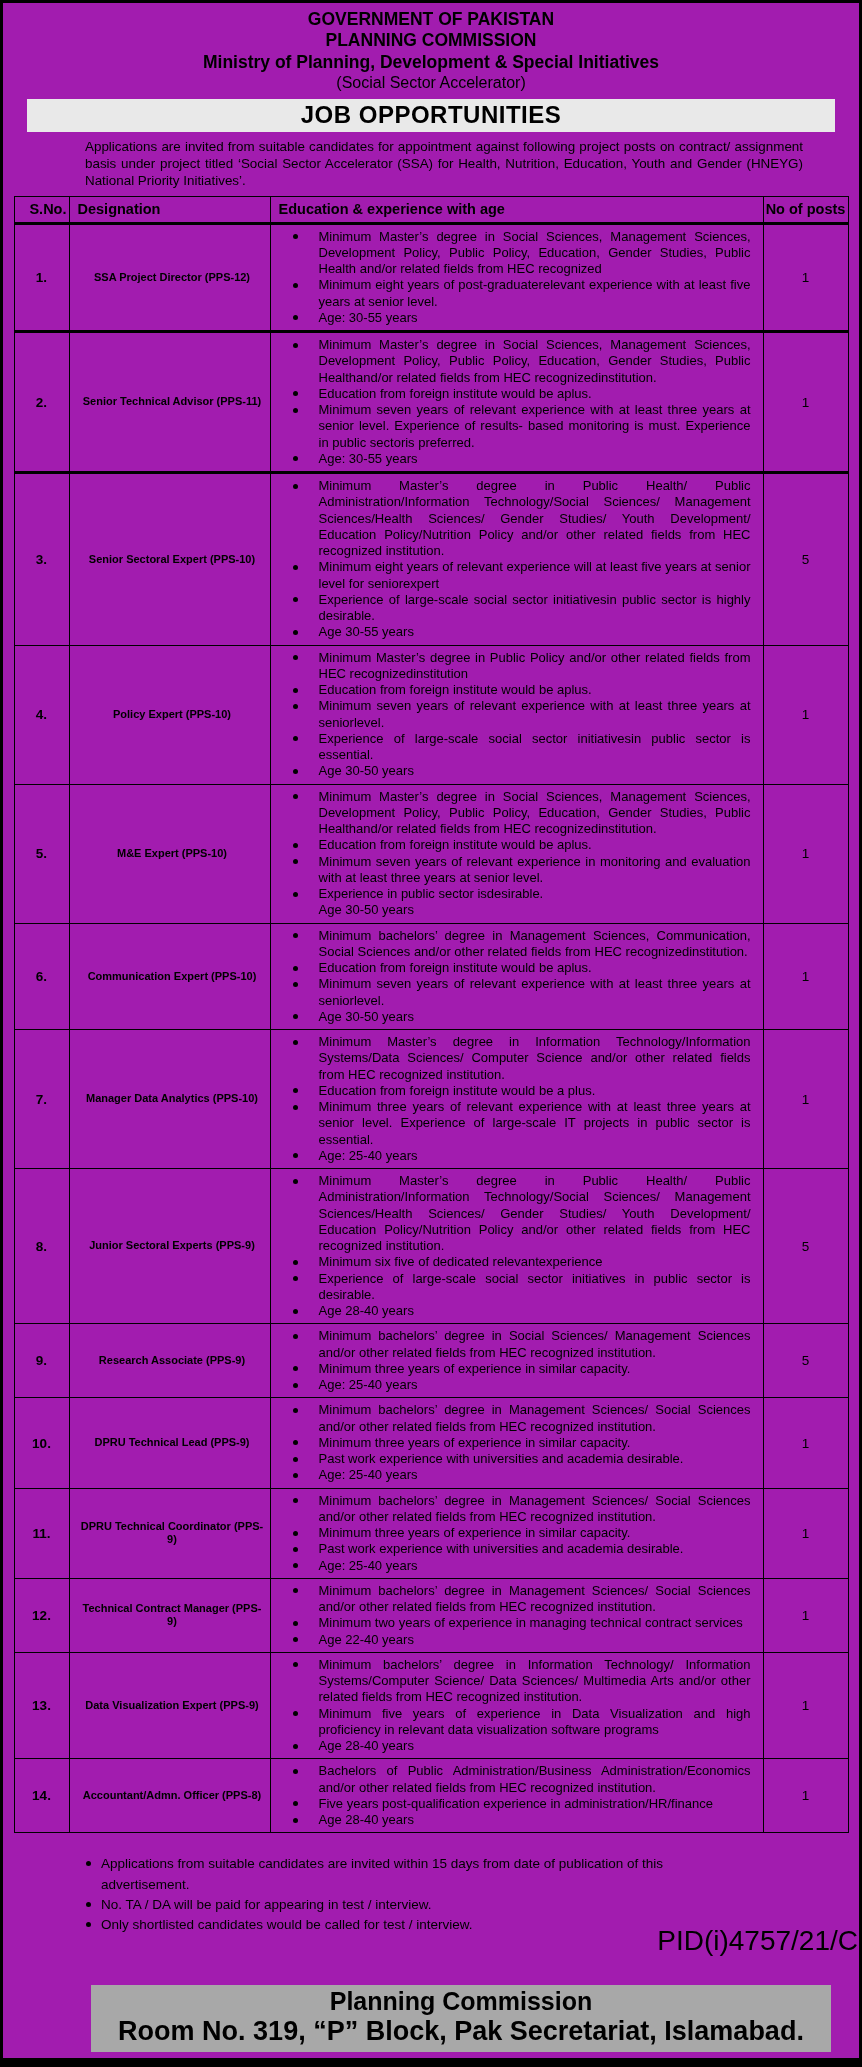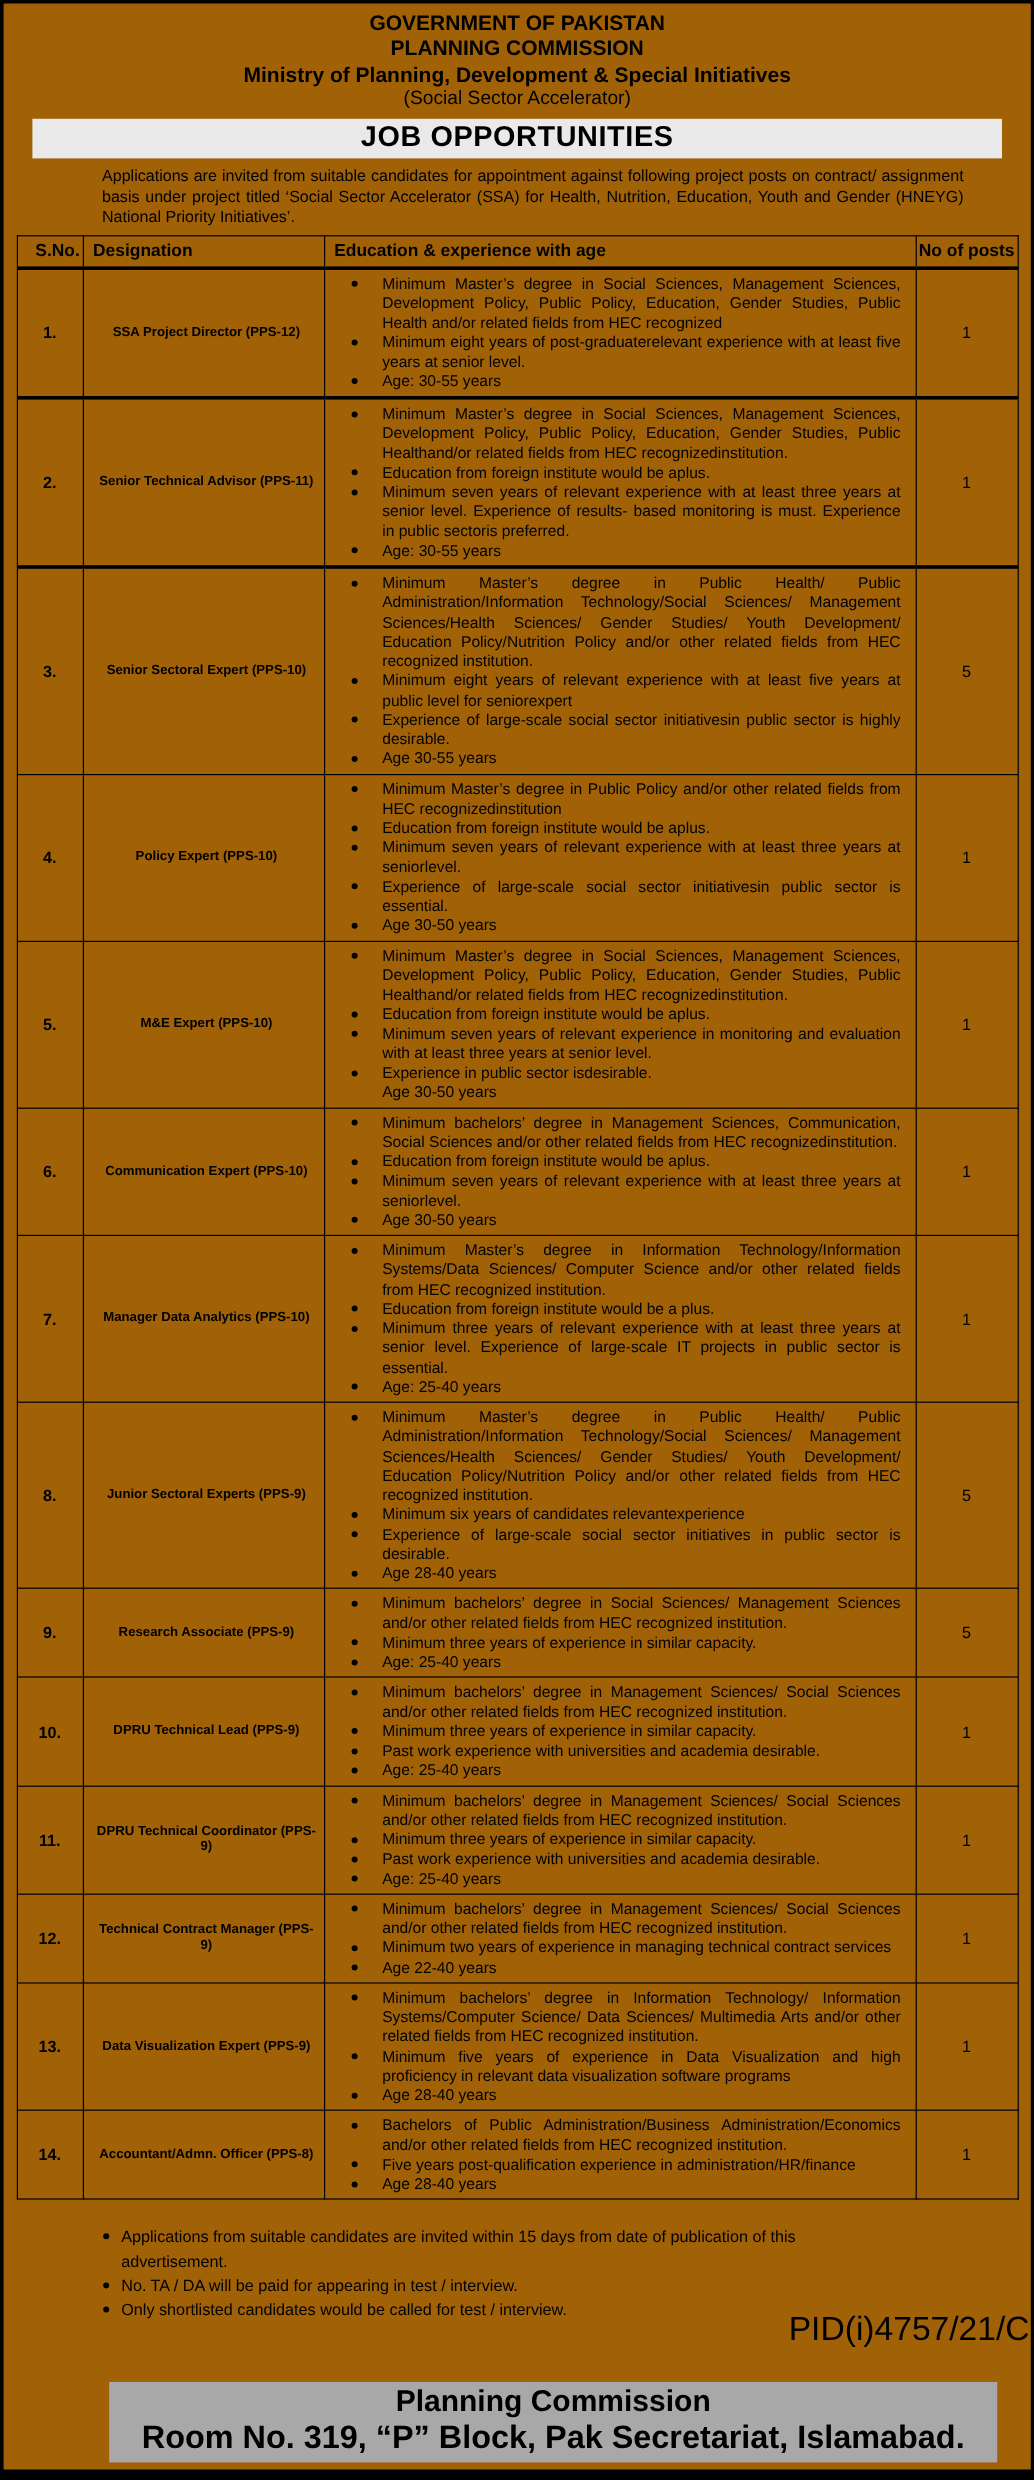--- a/index.html
+++ b/index.html
@@ -1,20 +1,20 @@
 <!DOCTYPE html>
 <html><head>
 <meta charset="utf-8">
 <title>Job Opportunities</title>
 <style>
   html,body { margin:0; padding:0; background:#ffffff; }
   .ad {
     width:862px; height:2067px; box-sizing:border-box;
     border:3px solid #000; border-bottom:9px solid #000;
-    background:#a16207; color:#000;
+    background:#a21caf; color:#000;
     font-family:"Liberation Sans", sans-serif;
     display:flex; flex-direction:column; overflow:hidden;
   }
   .masthead { text-align:center; padding-top:6px; }
   .m-line { font-size:17.5px; font-weight:bold; line-height:1.22; }
   .m-sub  { font-size:16px; font-weight:normal; line-height:1.22; }
   .banner {
     background:#e9e9e9; margin:6px 24px 5px 24px;
     font-size:24px; font-weight:bold; text-align:center;
     letter-spacing:.5px; padding:2px 0 3px 0;
@@ -117,21 +117,21 @@
             </ul>
           </td>
           <td class="posts">1</td>
         </tr>
         <tr class="thick-top">
           <td class="sno">3.</td>
           <td class="desig">Senior Sectoral Expert (PPS-10)</td>
           <td class="edu">
             <ul class="req">
               <li>Minimum Master’s degree in Public Health/ Public Administration/Information Technology/Social Sciences/ Management Sciences/Health Sciences/ Gender Studies/ Youth Development/ Education Policy/Nutrition Policy and/or other related fields from HEC recognized institution.</li>
-              <li>Minimum eight years of relevant experience with at least five years at public level for seniorexpert</li>
+              <li>Minimum eight years of relevant experience will at least five years at senior level for seniorexpert</li>
               <li>Experience of large-scale social sector initiativesin public sector is highly desirable.</li>
               <li>Age 30-55 years</li>
             </ul>
           </td>
           <td class="posts">5</td>
         </tr>
         <tr>
           <td class="sno">4.</td>
           <td class="desig">Policy Expert (PPS-10)</td>
           <td class="edu">
@@ -184,21 +184,21 @@
             </ul>
           </td>
           <td class="posts">1</td>
         </tr>
         <tr>
           <td class="sno">8.</td>
           <td class="desig">Junior Sectoral Experts (PPS-9)</td>
           <td class="edu">
             <ul class="req">
               <li>Minimum Master’s degree in Public Health/ Public Administration/Information Technology/Social Sciences/ Management Sciences/Health Sciences/ Gender Studies/ Youth Development/ Education Policy/Nutrition Policy and/or other related fields from HEC recognized institution.</li>
-              <li>Minimum six years of candidates relevantexperience</li>
+              <li>Minimum six five of dedicated relevantexperience</li>
               <li>Experience of large-scale social sector initiatives in public sector is desirable.</li>
               <li>Age 28-40 years</li>
             </ul>
           </td>
           <td class="posts">5</td>
         </tr>
         <tr>
           <td class="sno">9.</td>
           <td class="desig">Research Associate (PPS-9)</td>
           <td class="edu">

